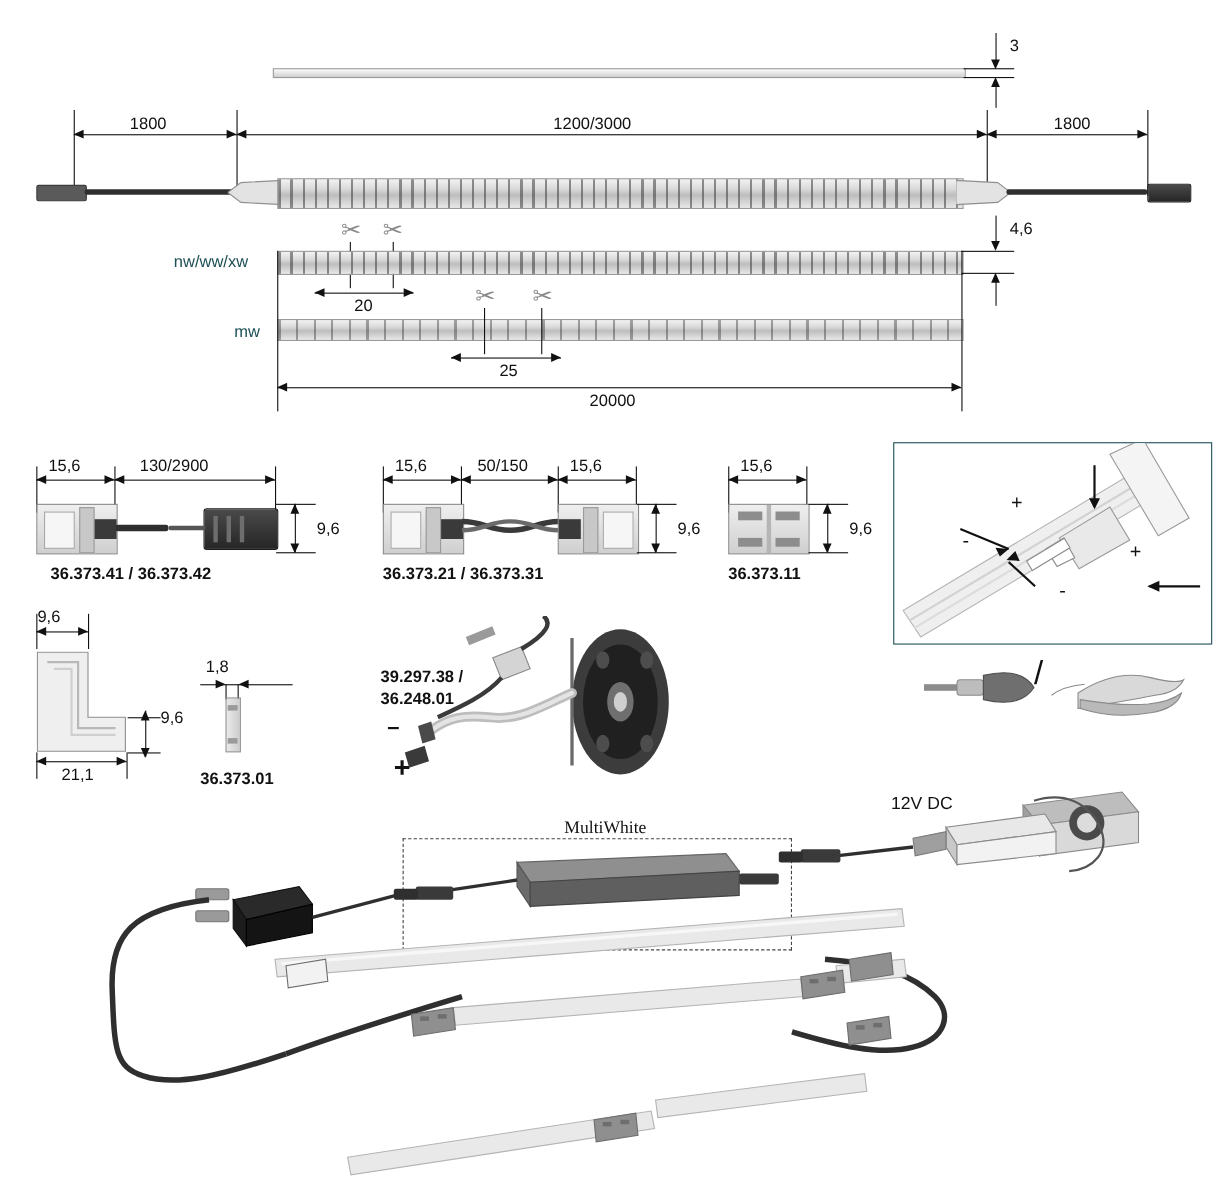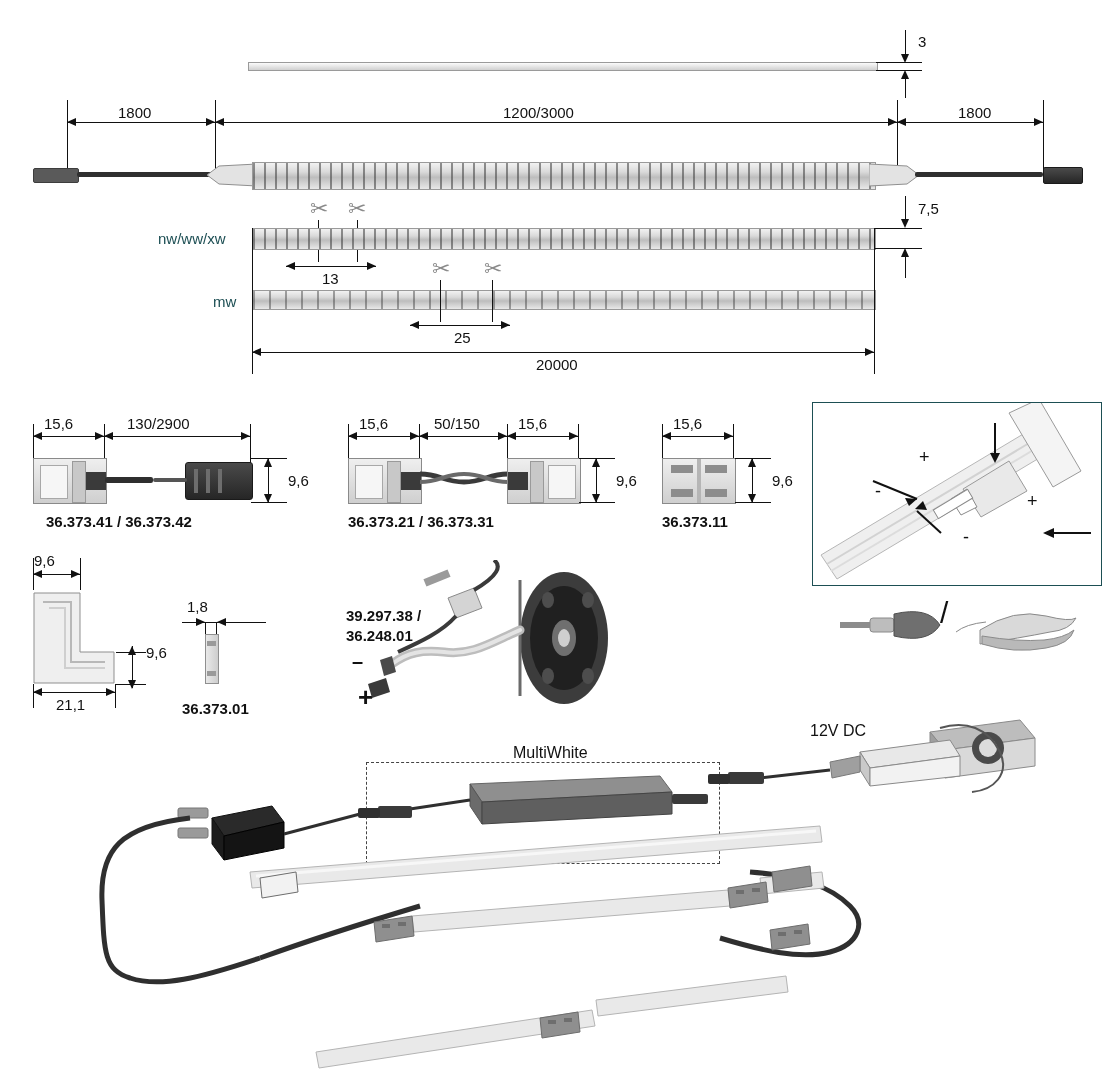--- a/index.html
+++ b/index.html
@@ -112,26 +112,26 @@
     <div class="strip" style="left:252px;top:290px;width:622px;height:18px;">
       <div class="strip-dots" style="background-image:repeating-linear-gradient(90deg,rgba(60,60,60,.45) 0 2px,rgba(0,0,0,0) 2px 16px);"></div>
     </div>
 
     <div class="line-h" style="left:874px;top:228px;width:48px;"></div>
     <div class="line-h" style="left:874px;top:248px;width:48px;"></div>
     <div class="line-v" style="left:905px;top:196px;height:24px;"></div>
     <div class="arr-d" style="left:901px;top:219px;"></div>
     <div class="line-v" style="left:905px;top:256px;height:22px;"></div>
     <div class="arr-u" style="left:901px;top:248px;"></div>
-    <div class="abs dimtxt" style="left:918px;top:200px;">7,5</div>
+    <div class="abs dimtxt" style="left:918px;top:200px;">4,6</div>
 
     <div class="line-h" style="left:286px;top:266px;width:90px;"></div>
     <div class="arr-l" style="left:286px;top:262px;"></div>
     <div class="arr-r" style="left:367px;top:262px;"></div>
-    <div class="abs dimtxt" style="left:322px;top:270px;">13</div>
+    <div class="abs dimtxt" style="left:322px;top:270px;">20</div>
 
     <div class="scissor" style="left:432px;top:258px;">✂</div>
     <div class="scissor" style="left:484px;top:258px;">✂</div>
     <div class="line-v" style="left:440px;top:280px;height:42px;"></div>
     <div class="line-v" style="left:492px;top:280px;height:42px;"></div>
 
     <div class="line-h" style="left:410px;top:325px;width:100px;"></div>
     <div class="arr-l" style="left:410px;top:321px;"></div>
     <div class="arr-r" style="left:501px;top:321px;"></div>
     <div class="abs dimtxt" style="left:454px;top:329px;">25</div>
@@ -375,21 +375,21 @@
         <path d="M104 56 C90 72 68 82 46 92" stroke="#3a3a3a" stroke-width="4" fill="none"></path>
         <path d="M28 100 L40 96 L44 112 L32 116 Z" fill="#4a4a4a"></path>
         <path d="M16 124 L34 118 L38 132 L20 138 Z" fill="#3a3a3a"></path>
       </svg>
     </div>
   </div>
 
   <div class="abs">
     <div class="abs plaintxt" style="left:810px;top:722px;">12V DC</div>
     <div class="dashed-box" style="left:366px;top:762px;width:352px;height:100px;"></div>
-    <div class="abs plaintxt" style="left:513px;top:744px;">MultiWhite</div>
+    <div class="abs plaintxt" style="left:513px;top:744px;font-family:Liberation Serif, serif;">MultiWhite</div>
 
     <svg class="sheet" style="left:60px;top:700px;" width="1010" height="380" viewBox="0 0 1010 380">
 
       <g>
         <path d="M870 32 L960 20 L975 38 L885 50 Z" fill="#bdbdbd" stroke="#8a8a8a"></path>
         <path d="M870 32 L870 60 L885 78 L885 50 Z" fill="#9f9f9f" stroke="#8a8a8a"></path>
         <path d="M885 50 L975 38 L975 66 L885 78 Z" fill="#d9d9d9" stroke="#8a8a8a"></path>
         <circle cx="928" cy="48" r="16" fill="#4a4a4a"></circle>
         <circle cx="928" cy="48" r="9" fill="#dcdcdc"></circle>
         <path d="M800 52 L890 40 L900 56 L810 68 Z" fill="#e8e8e8" stroke="#8a8a8a"></path>

